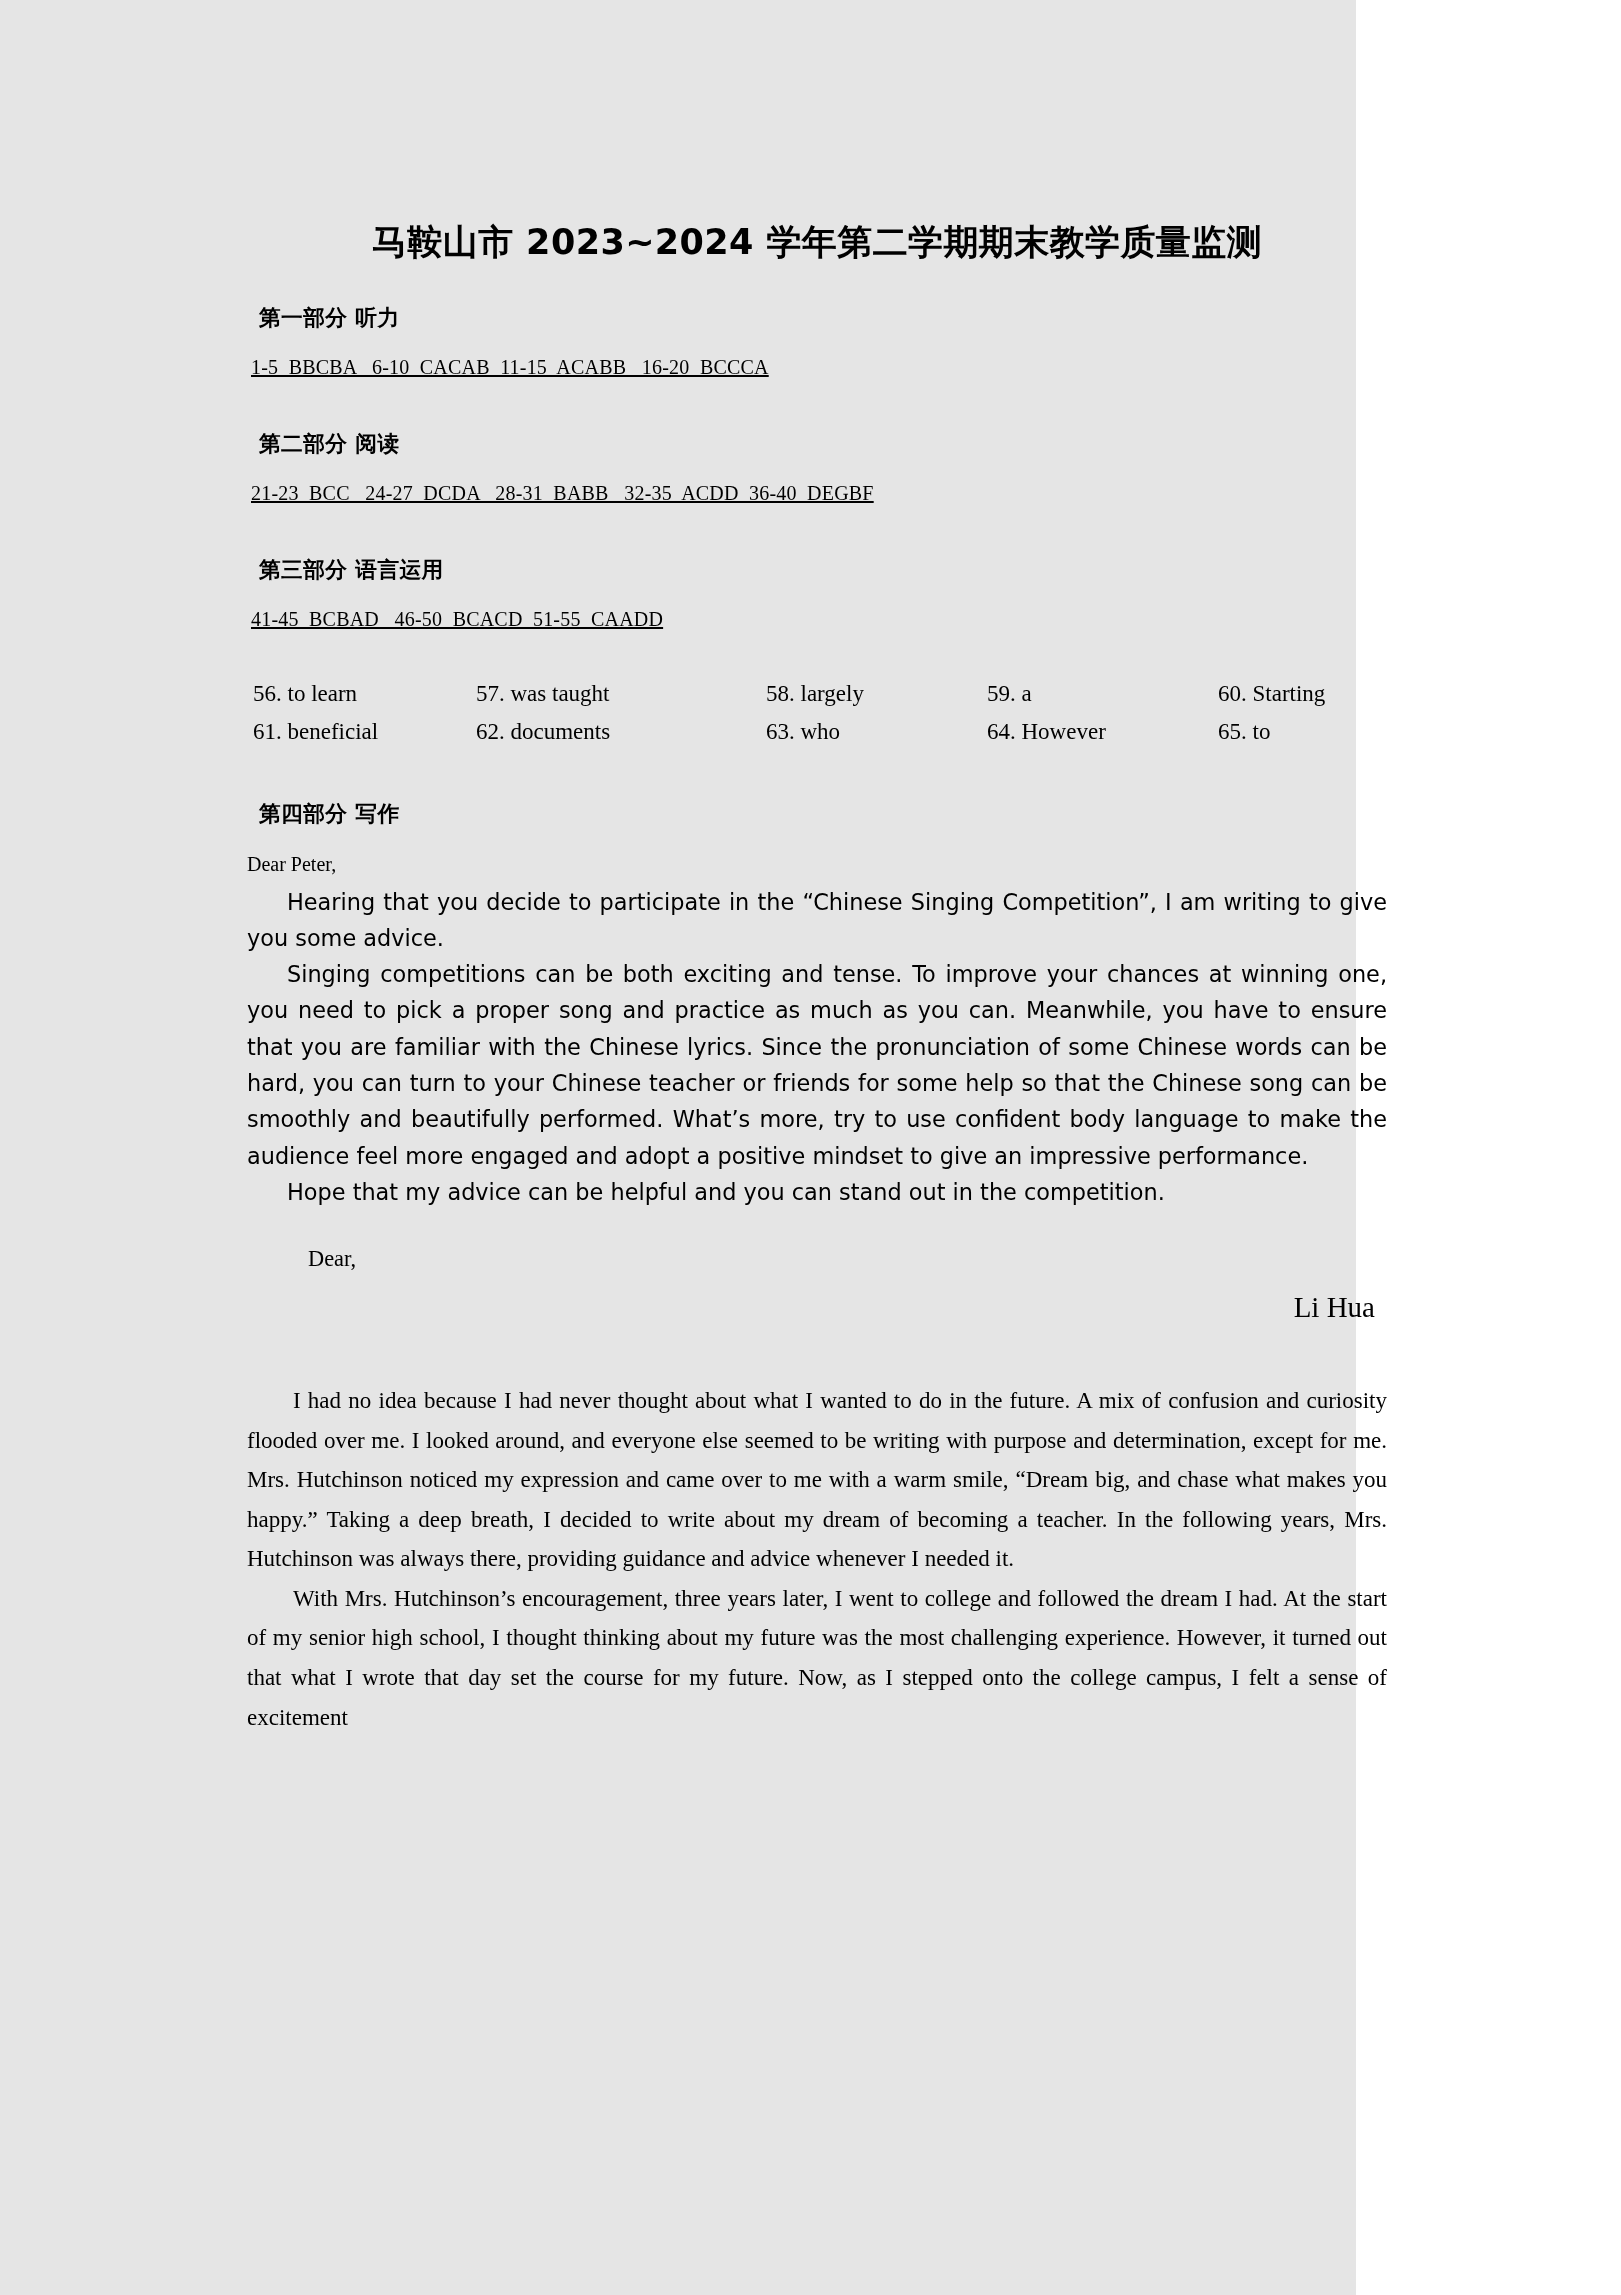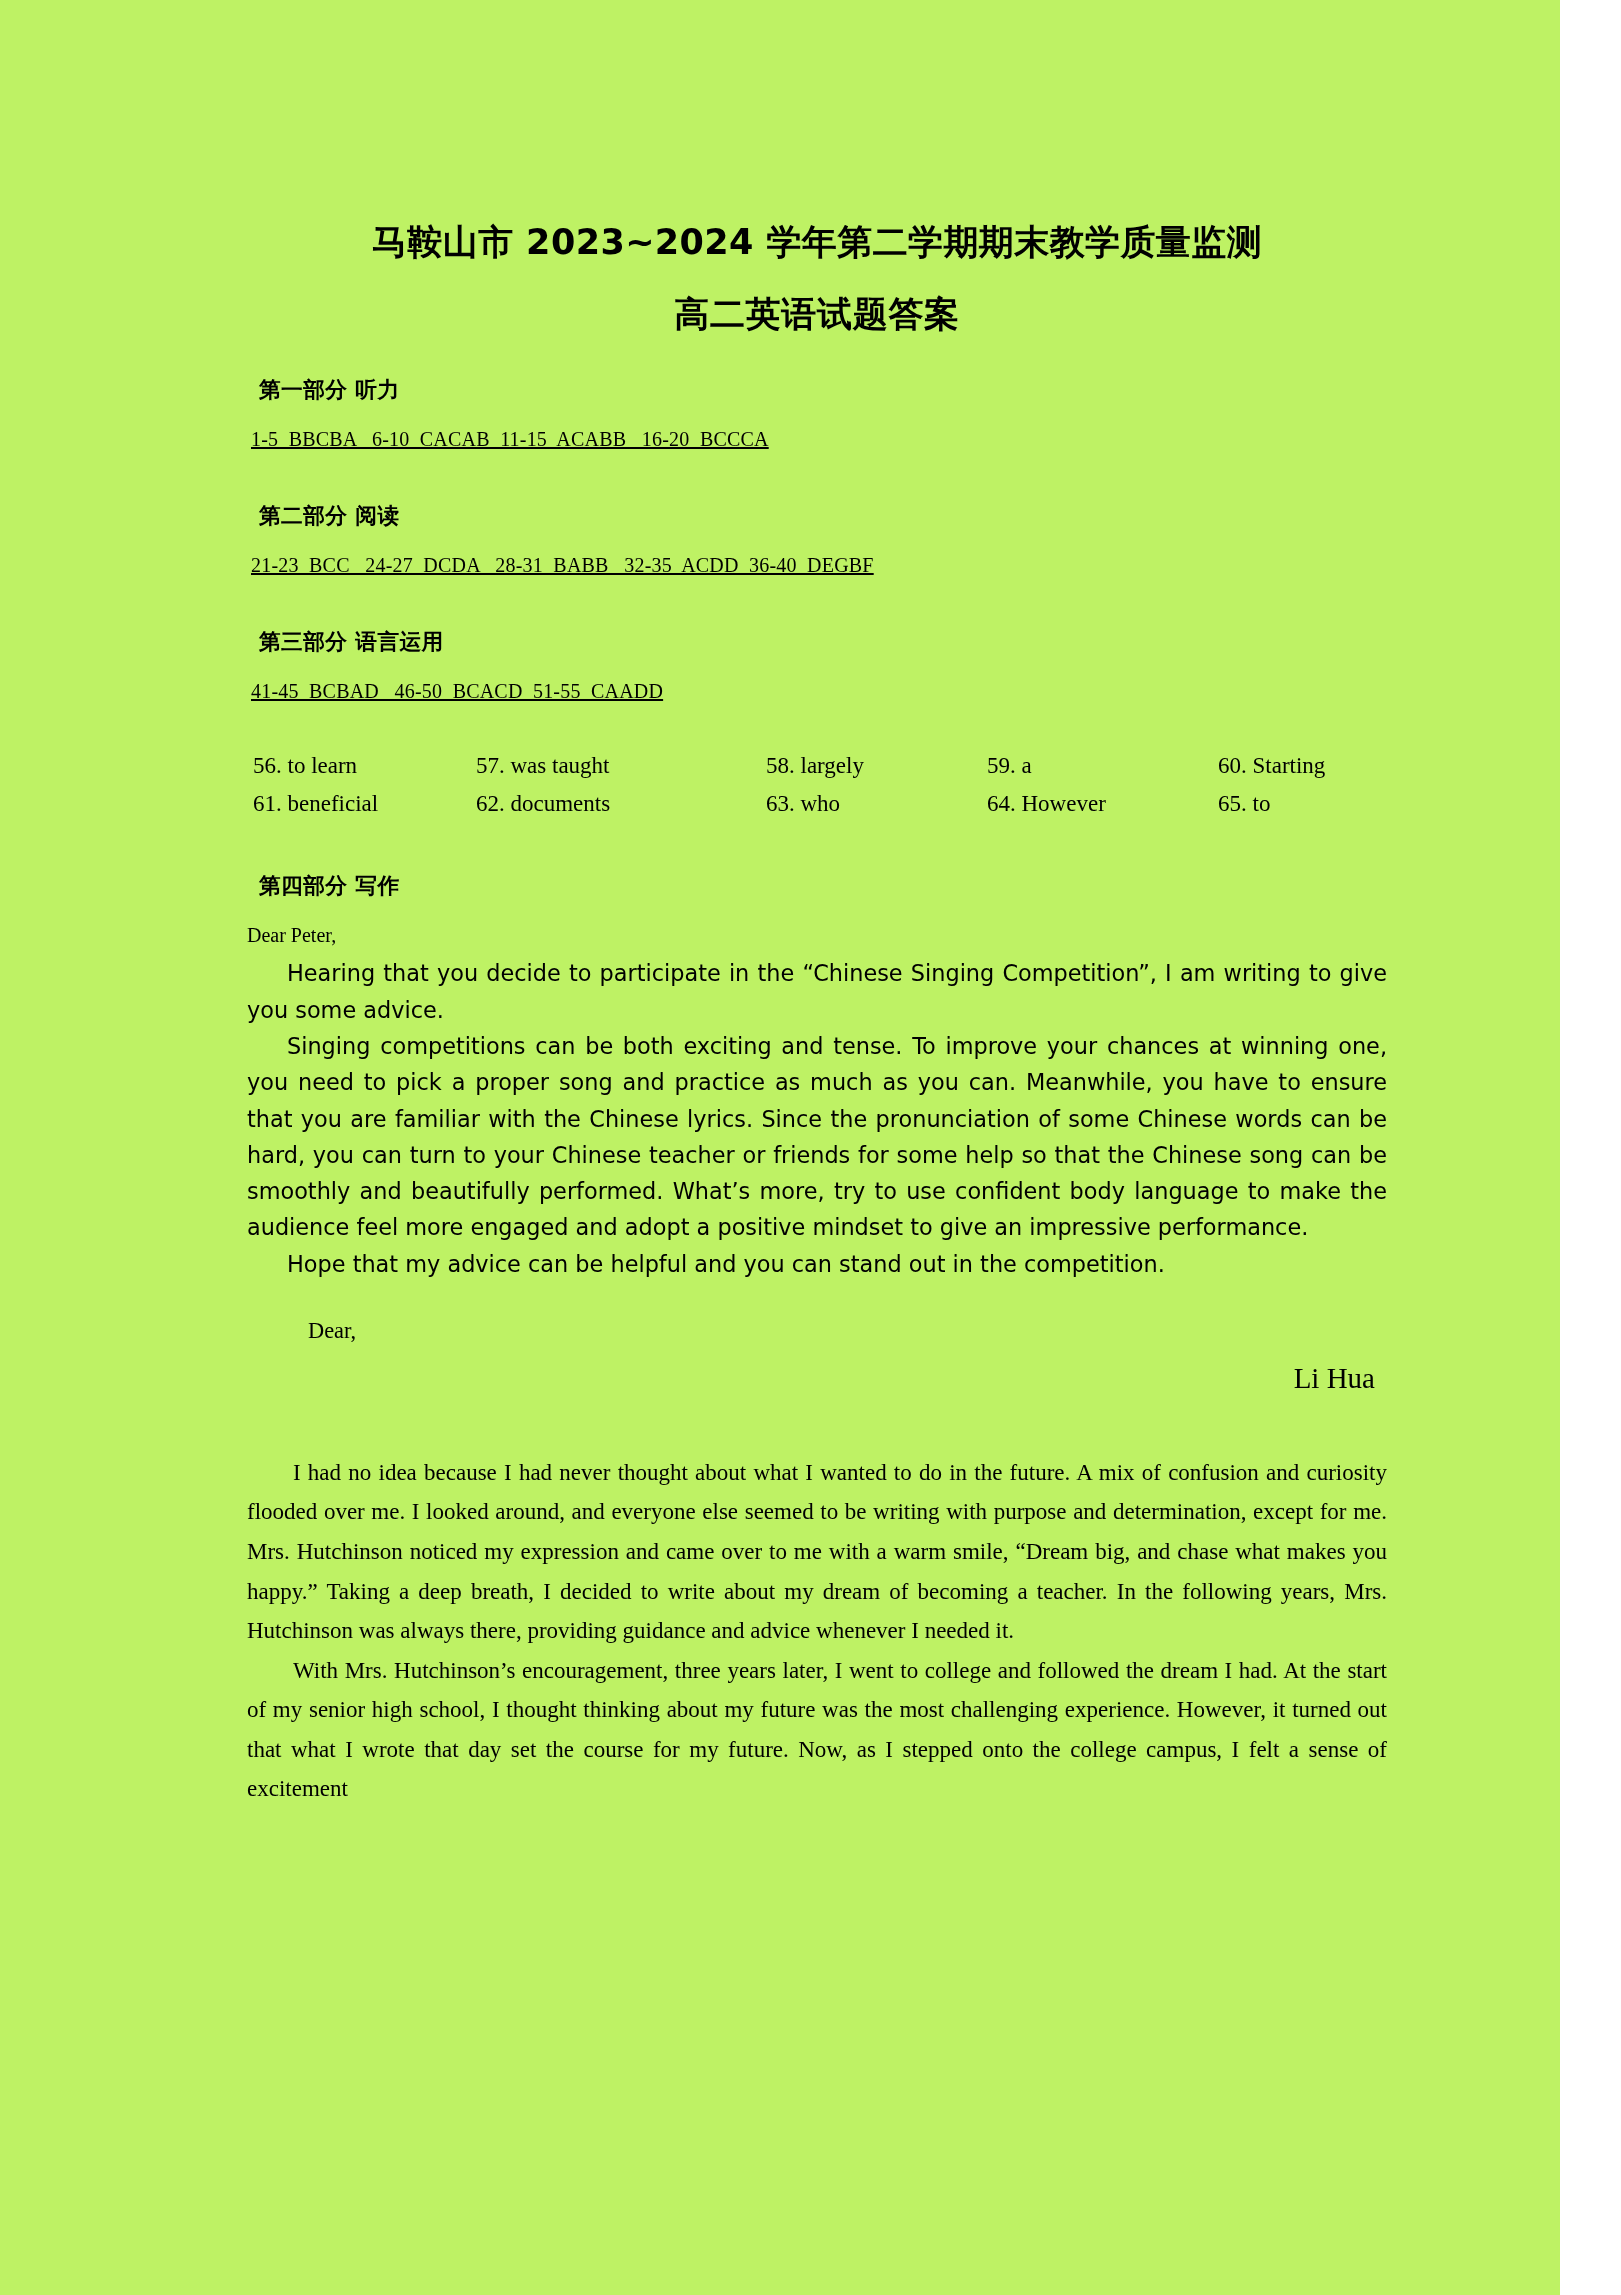--- a/index.html
+++ b/index.html
@@ -12,23 +12,23 @@
     height: 2295px;
     position: relative;
     overflow: hidden;
     font-family: "Liberation Serif", "DejaVu Serif", serif;
     color: #000000;
   }
 
   .page {
     position: absolute;
     left: 0; top: 0;
-    width: 1560px;
+    width: 1356px;
     height: 2295px;
-    background: #bef264;
+    background: #e5e5e5;
   }
 
   
   .content {
     position: absolute;
     left: 247px;
     top: 0;
     width: 1140px;
   }
 
@@ -150,21 +150,20 @@
   .sp-56 { height: 42px; }
   .sp-72 { height: 54px; }
 </style>
 </head>
 <body>
 
 <div class="page">
   <div class="content">
 
     <h1 class="doc-title">马鞍山市 2023~2024 学年第二学期期末教学质量监测</h1>
-    <h2 class="doc-subtitle">高二英语试题答案</h2>
 
     <div class="sp-36"></div>
 
     <div>
       <p class="sec-head">第一部分 听力</p>
       <div class="sp-8"></div>
       <p class="ans-line">1-5  BBCBA   6-10  CACAB  11-15  ACABB   16-20  BCCCA</p>
     </div>
 
     <div class="sp-44"></div>

